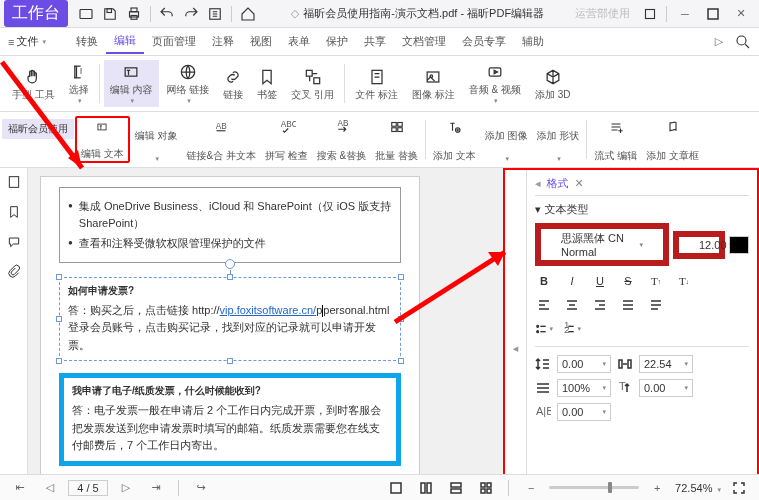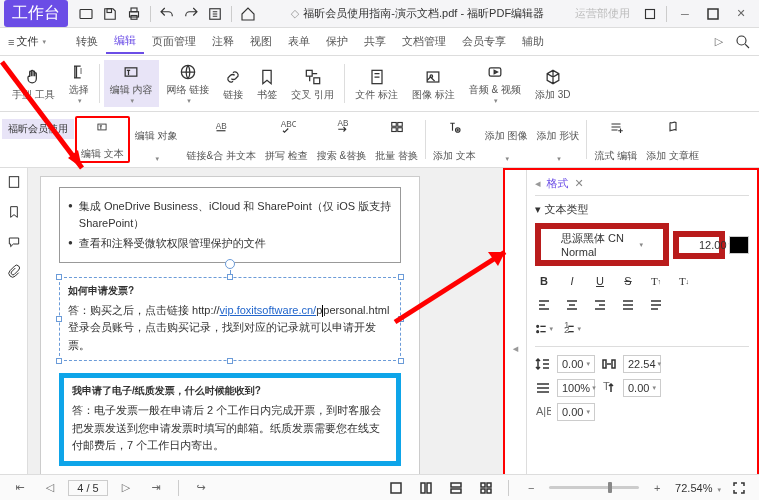--- a/index.html
+++ b/index.html
@@ -48,21 +48,21 @@
 .panel-body{flex:1;padding:6px 8px}
 .panel-tab{display:flex;align-items:center;gap:6px;border-bottom:1px solid #ddd;padding-bottom:4px;margin-bottom:6px}
 .panel-tab span{color:#6b4de6;font-size:11px}
 .section-hdr{display:flex;align-items:center;gap:4px;font-size:11px;color:#555;margin:6px 0}
 .font-row{display:flex;gap:4px;align-items:center;margin-bottom:6px}
 .select{border:6px solid #b91c1c;padding:2px 20px;font-size:11px;background:#fff;display:flex;align-items:center;justify-content:space-between}
 .color-sw{width:20px;height:18px;background:#000;border:1px solid #ccc}
 .fmt-row{display:flex;gap:10px;margin:6px 0;color:#666}
 .fmt-btn{width:18px;height:18px;display:flex;align-items:center;justify-content:center;font-family:serif}
 .spacing-row{display:flex;gap:6px;align-items:center;margin:6px 0}
-.num-input{border:1px solid #ccc;width:38px;padding:2px 4px;display:flex;justify-content:space-between;align-items:center;font-size:11px}
+.num-input{border:1px solid #ccc;width:54px;padding:2px 4px;display:flex;justify-content:space-between;align-items:center;font-size:11px}
 .sp-icon{width:16px;height:16px;color:#666}
 .statusbar{position:absolute;bottom:0;left:0;right:0;height:26px;border-top:1px solid #ddd;display:flex;align-items:center;padding:0 8px;gap:6px;background:#fafafa}
 .page-input{border:1px solid #ccc;width:40px;padding:1px 3px;text-align:center;font-size:11px}
 .zoom-slider{width:90px;height:3px;background:#ccc;position:relative;border-radius:2px}
 .zoom-thumb{position:absolute;top:-4px;left:65%;width:4px;height:11px;background:#888;border-radius:1px}
 .arrow-red{position:absolute;pointer-events:none}
 svg{stroke:currentColor;fill:none;stroke-width:1.5}
 .caret{font-size:7px;color:#888;margin-left:2px}
 </style>
 </head>

